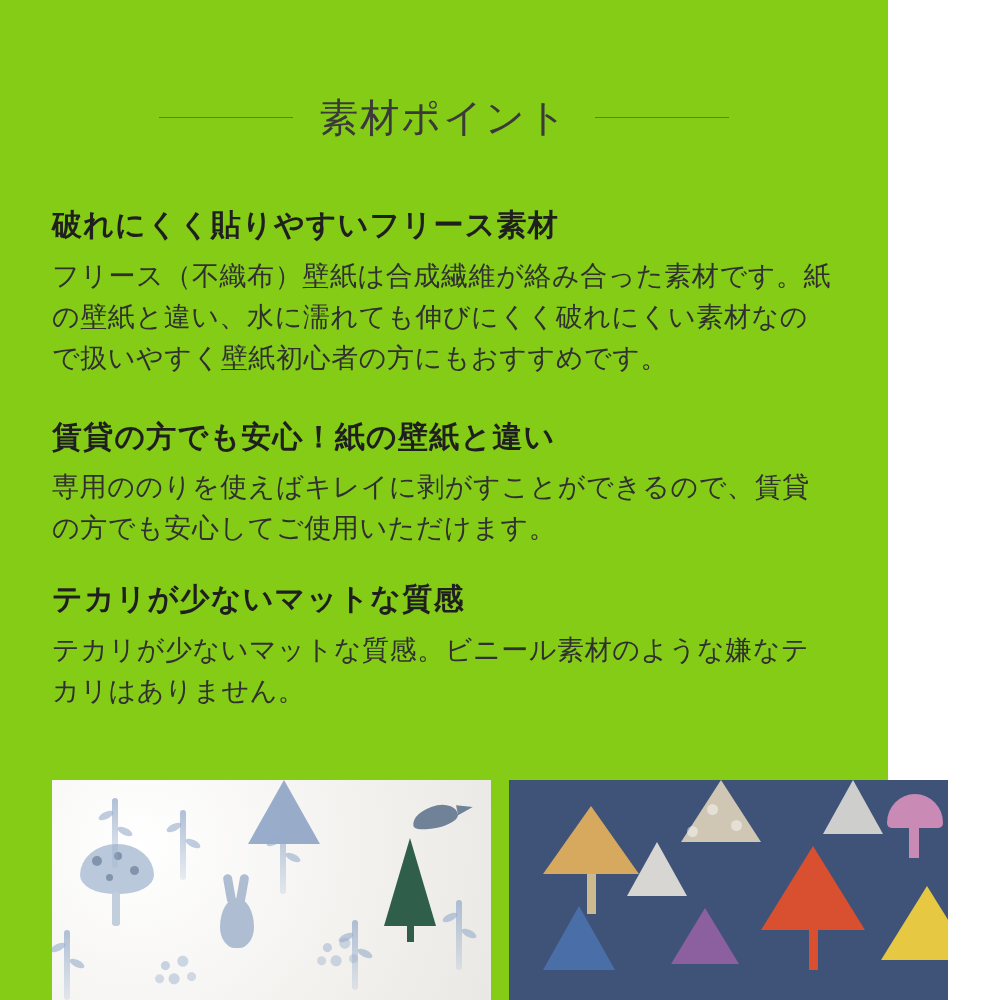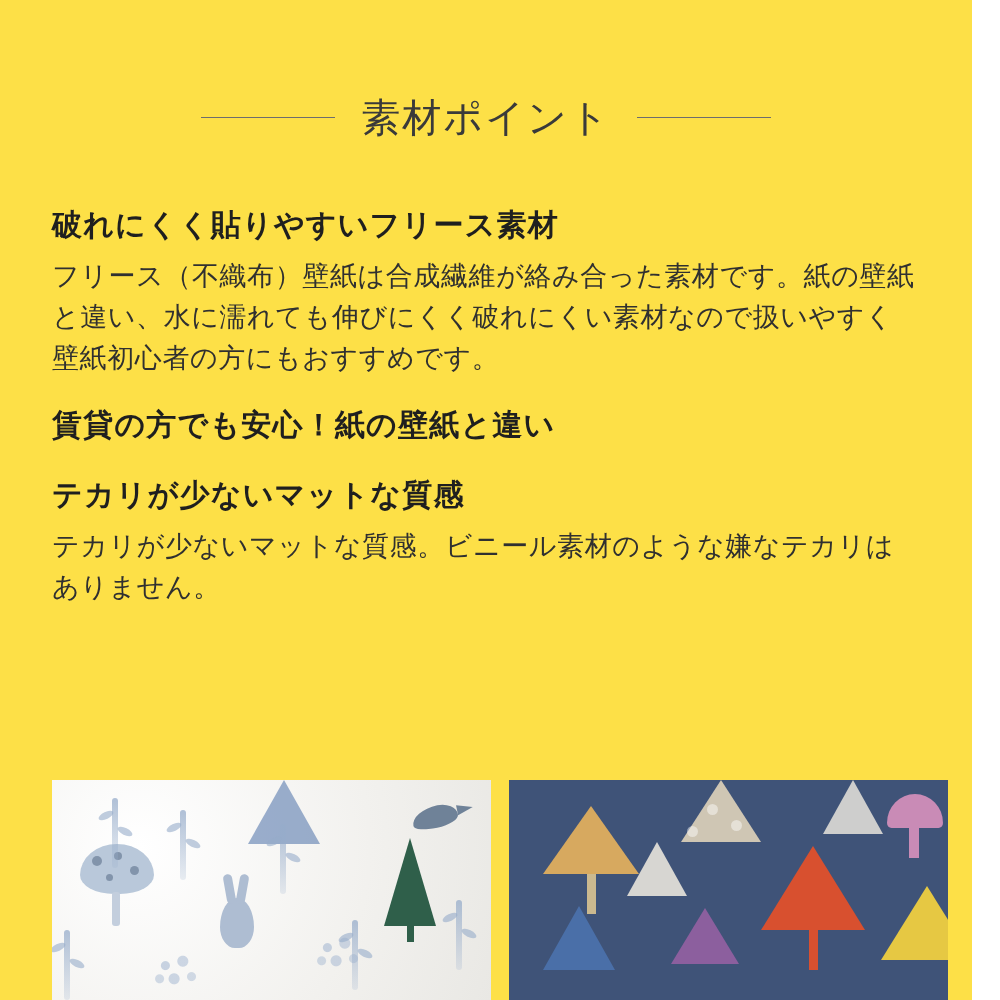--- a/index.html
+++ b/index.html
@@ -11,23 +11,23 @@
     width: 1000px;
     height: 1000px;
     overflow: hidden;
     font-family: "Liberation Sans", "DejaVu Sans", sans-serif;
     color: #2b2b2b;
     -webkit-font-smoothing: antialiased;
   }
 
   .page {
     position: relative;
-    width: 972px;
+    width: 888px;
     height: 1000px;
-    background: #fde047;
+    background: #84cc16;
   }
 
   
   .section-heading {
     display: flex;
     align-items: center;
     justify-content: center;
     gap: 26px;
     padding-top: 72px;
   }
@@ -44,21 +44,21 @@
     line-height: 1;
     white-space: nowrap;
   }
 
   
   .content {
     padding: 42px 52px 0 52px;
   }
 
   .block {
-    margin-bottom: 26px;
+    margin-bottom: 38px;
   }
 
   .block-title {
     font-size: 30px;
     font-weight: 700;
     color: #1f1f1f;
     letter-spacing: 1.2px;
     line-height: 1.35;
     margin: 0 0 10px 0;
   }
@@ -278,20 +278,21 @@
 
   <div class="content">
 
     <div class="block spaced-1">
       <h2 class="block-title">破れにくく貼りやすいフリース素材</h2>
       <p class="block-body">フリース（不織布）壁紙は合成繊維が絡み合った素材です。紙の壁紙と違い、水に濡れても伸びにくく破れにくい素材なので扱いやすく壁紙初心者の方にもおすすめです。</p>
     </div>
 
     <div class="block spaced-2">
       <h2 class="block-title">賃貸の方でも安心！紙の壁紙と違い</h2>
+      <p class="block-body">専用ののりを使えばキレイに剥がすことができるので、賃貸の方でも安心してご使用いただけます。</p>
     </div>
 
     <div class="block">
       <h2 class="block-title">テカリが少ないマットな質感</h2>
       <p class="block-body">テカリが少ないマットな質感。ビニール素材のような嫌なテカリはありません。</p>
     </div>
 
   </div>
 
   <div class="image-strip">

